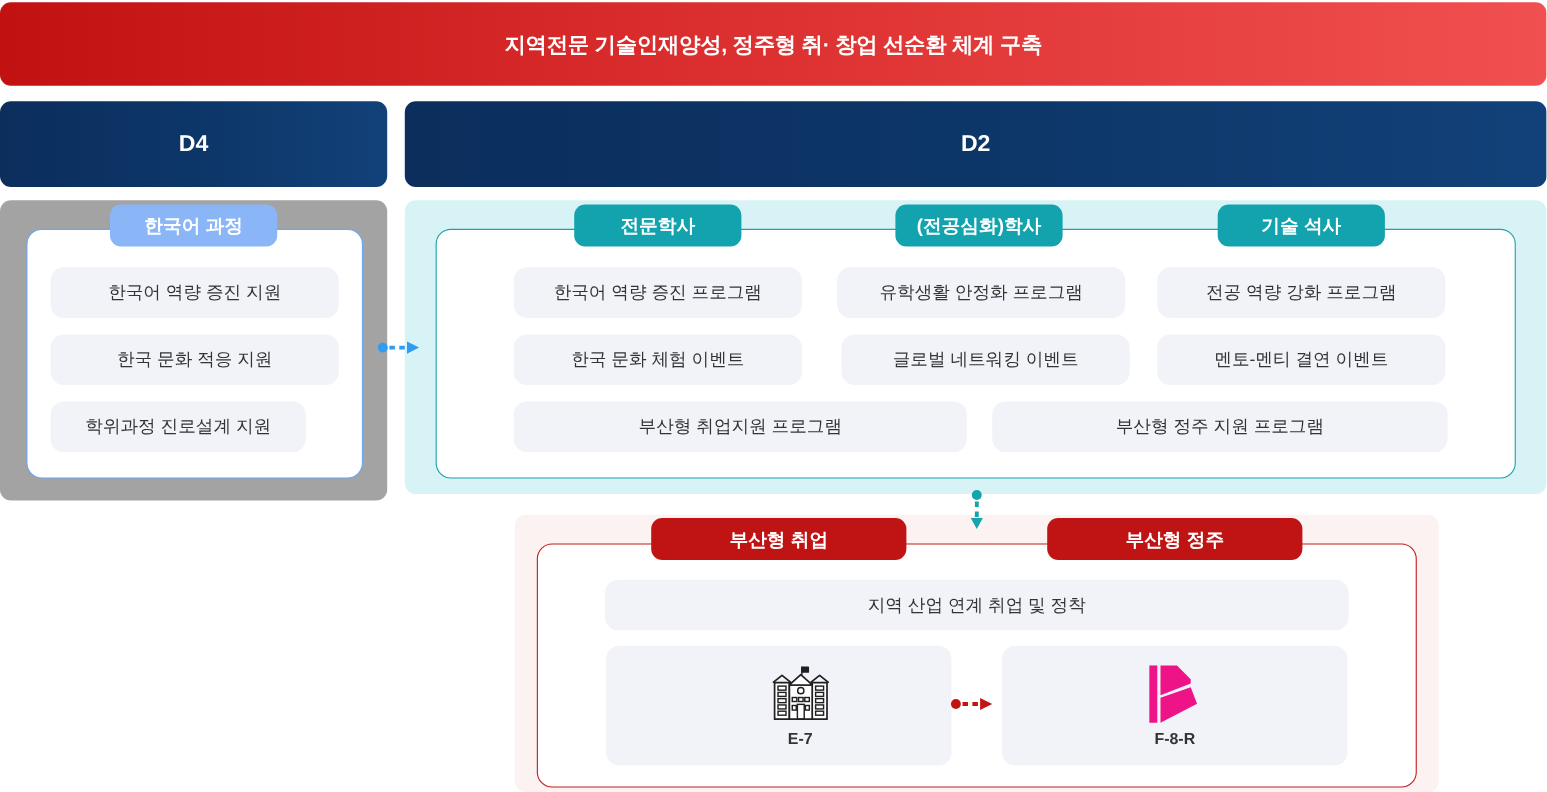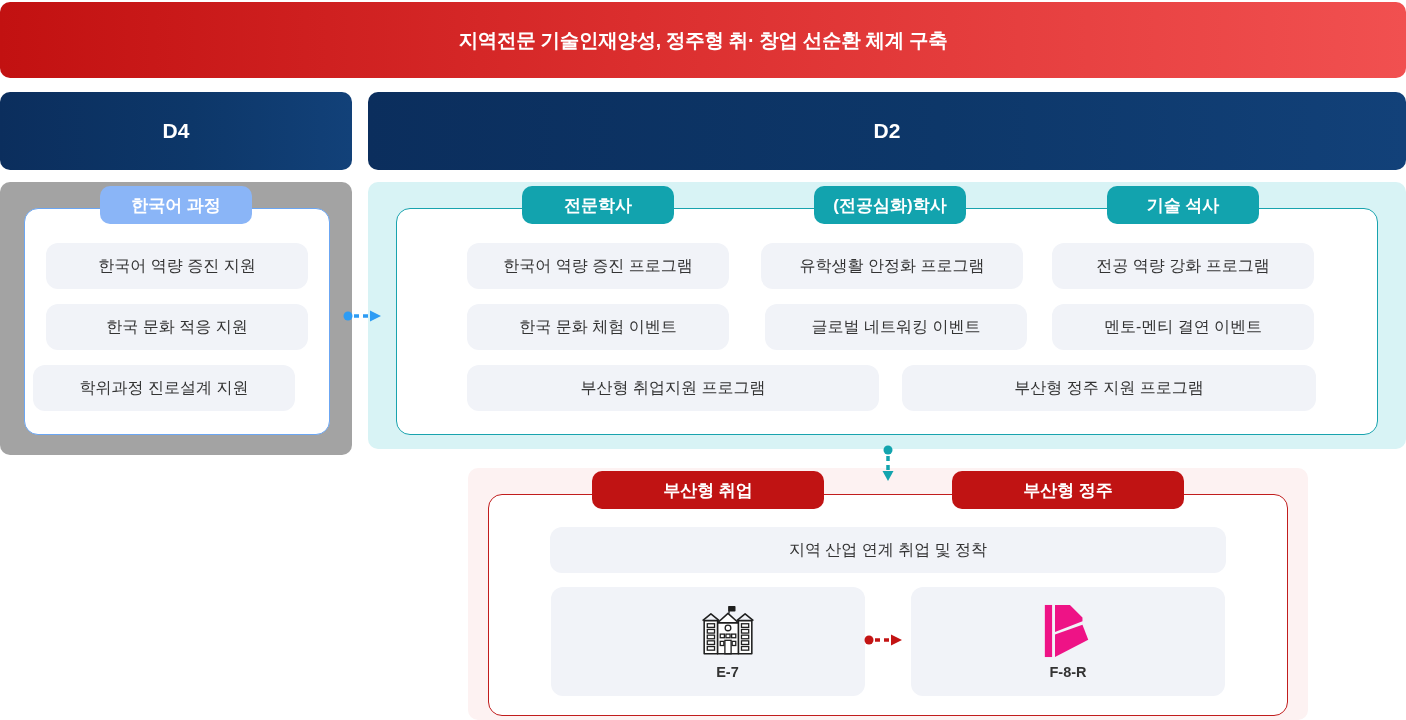--- a/index.html
+++ b/index.html
@@ -65,21 +65,21 @@
     <span>D2</span>
   </div>
 
   <div class="abs panel panel-korean">
     <div class="badge badge-blue">
       <span>한국어 과정</span>
     </div>
     <div class="innerbox kbox">
       <div class="pill" style="left:21px; top:34px; width:262px;">한국어 역량 증진 지원</div>
       <div class="pill" style="left:21px; top:95px; width:262px;">한국 문화 적응 지원</div>
-      <div class="pill" style="left:8px; top:156px; width:262px;">학위과정 진로설계 지원</div>
+      <div class="pill" style="left:21px; top:156px; width:232px;">학위과정 진로설계 지원</div>
     </div>
   </div>
 
   <div class="abs panel panel-d2">
     <div class="badge badge-teal" style="left:154px;">
       <span>전문학사</span>
     </div>
     <div class="badge badge-teal" style="left:446px;">
       <span>(전공심화)학사</span>
     </div>

